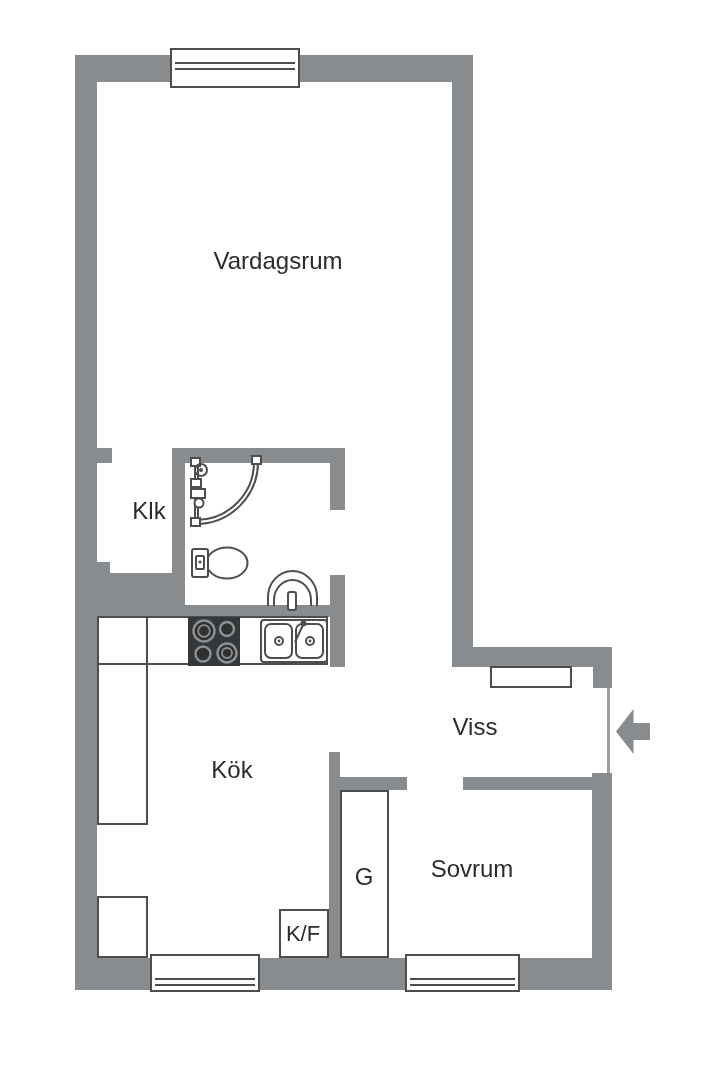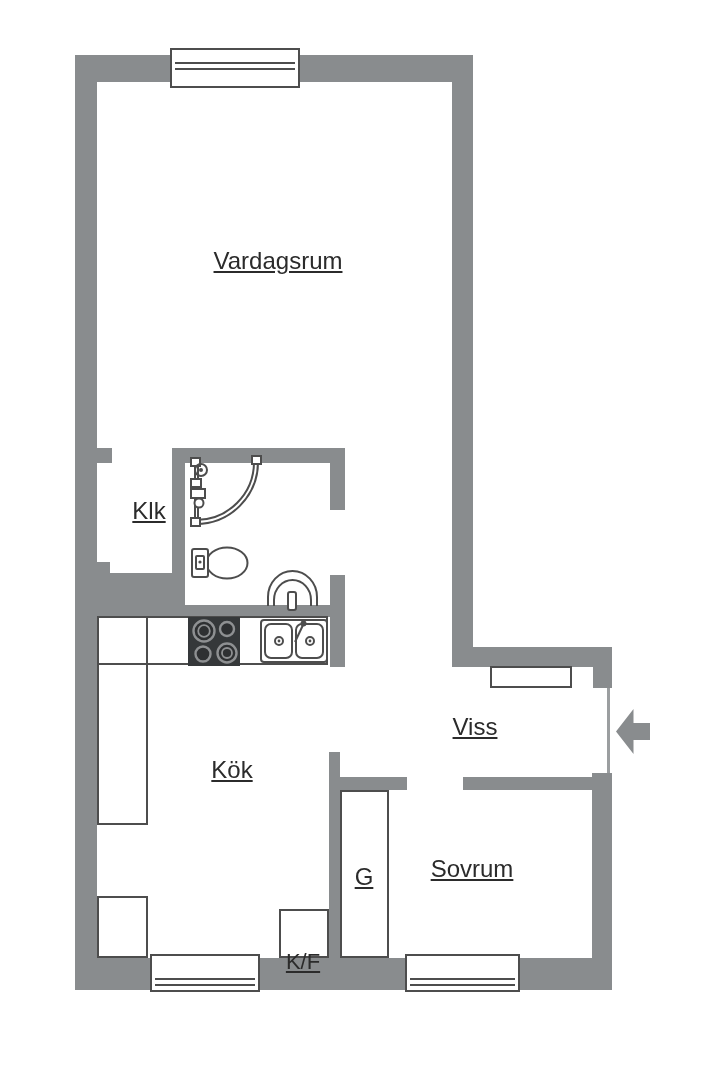--- a/index.html
+++ b/index.html
@@ -8,21 +8,21 @@
     font-family:"Liberation Sans",sans-serif;
   }
   .wall{position:absolute;background:var(--c-wall,#898c8e);}
   .thinline{position:absolute;background:var(--c-line,#4d4d4d);}
   .doorline{position:absolute;background:var(--c-opening,#9b9ea0);}
   .win{position:absolute;background:#fff;border:2px solid var(--c-line,#4d4d4d);box-sizing:border-box;}
   .win .bar{position:absolute;left:3px;right:3px;height:2px;background:var(--c-line,#4d4d4d);}
   .unit{position:absolute;background:#fff;border:2px solid var(--c-line,#4d4d4d);box-sizing:border-box;}
   .lbl{
     position:absolute;transform:translate(-50%,-50%);
-    font-size:24px;line-height:1;color:var(--c-text,#2b2b2b);white-space:nowrap;text-decoration:underline;
+    font-size:24px;line-height:1;color:var(--c-text,#2b2b2b);white-space:nowrap;
   }
   .lbl.small{font-size:22px;}
   #disclaimer{
     position:absolute;left:72px;top:1006px;
     font-size:16px;line-height:1.3;color:var(--c-disclaimer,#3f3f3f);white-space:nowrap;
   }
   svg.fixlayer{position:absolute;left:0;top:0;}
   .fx-arc{fill:none;stroke:var(--c-line,#4d4d4d);stroke-width:2;}
   .fx-shape{fill:#fff;stroke:var(--c-line,#4d4d4d);stroke-width:2;}
   .fx-fill{fill:var(--c-line,#4d4d4d);stroke:none;}
@@ -134,16 +134,16 @@
     <g>
       <polygon class="arrow" points="616,731.5 633.5,709 633.5,723 650,723 650,740 633.5,740 633.5,754"></polygon>
     </g>
   </svg>
 
   <div class="lbl" style="left:278px;top:261px;">Vardagsrum</div>
   <div class="lbl" style="left:149px;top:511px;text-align:right;">Klk</div>
   <div class="lbl" style="left:232px;top:770px;">Kök</div>
   <div class="lbl" style="left:475px;top:727px;">Viss</div>
   <div class="lbl" style="left:364px;top:877px;">G</div>
-  <div class="lbl small" style="left:303px;top:934px;margin-top:28px;">K/F</div>
+  <div class="lbl small" style="left:303px;top:934px;">K/F</div>
   <div class="lbl" style="left:472px;top:869px;">Sovrum</div>
 
 </div>
 
 </body></html>

